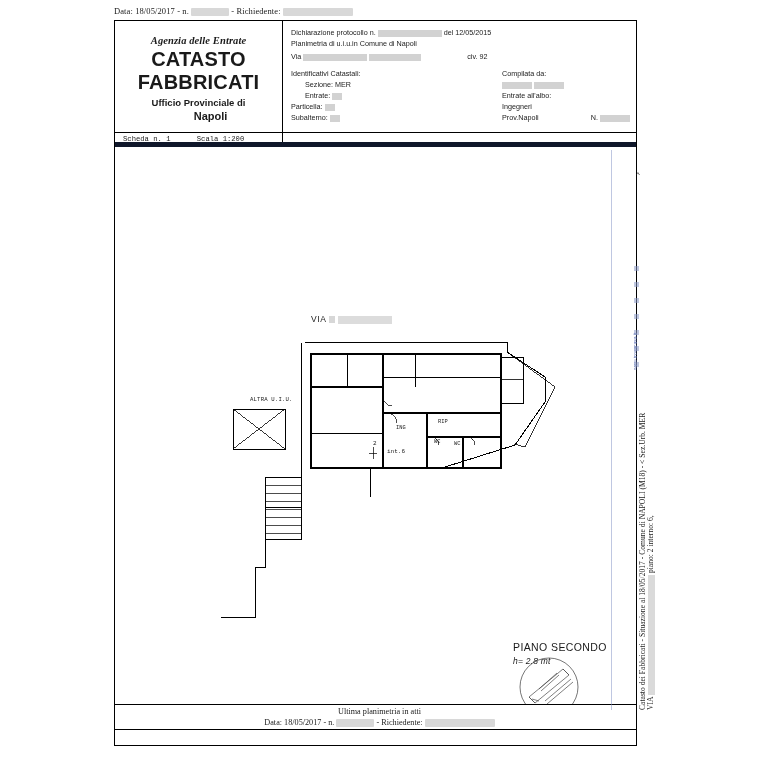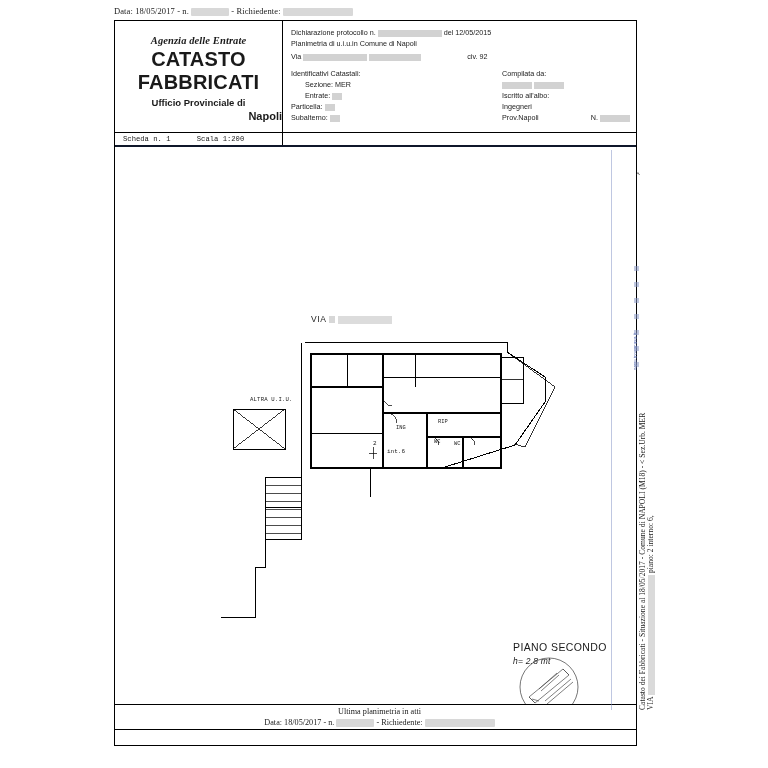--- a/index.html
+++ b/index.html
@@ -92,21 +92,21 @@
     font-weight: bold;
     font-size: 9.5px;
     margin-top: 3px;
     line-height: 12px;
   }
   .napoli {
     font-family: "Liberation Sans", sans-serif;
     font-weight: bold;
     font-size: 11px;
     margin-top: 1px;
-    text-align: right;
+    text-align: center;
     padding-left: 24px;
   }
 
   .hdr-right {
     position: absolute;
     left: 168px; top: 0;
     right: 0; height: 100%;
     font-family: Liberation Sans, sans-serif;
     font-size: 7.2px;
     line-height: 11px;
@@ -138,21 +138,21 @@
   .right-n { float: right; }
 
   
   .scheda-bar {
     position: absolute;
     left: 0;
     top: 112px;
     width: 100%;
     height: 14px;
     box-sizing: border-box;
-    border-bottom: 2px solid #0f172a;
+    border-bottom: 5px solid #0f172a;
     font-family: "Liberation Mono", monospace;
     font-size: 7.2px;
   }
   .scheda-cell {
     position: absolute;
     left: 0; top: 0;
     width: 168px; height: 100%;
     box-sizing: border-box;
     border-right: 1px solid #000;
     padding: 2px 0 0 8px;
@@ -410,21 +410,21 @@
               <span>Subalterno:</span>
               <span class="smallbox sb-a">x</span>
             </div>
           </div>
           <div class="hdr-col-b">
             <div>Compilata da:</div>
             <div>
               <span class="smallbox sb-d">x</span>
               <span class="smallbox sb-d">x</span>
             </div>
-            <div>Iscritto all'albo:</div>
+            <div>Entrate all'albo:</div>
             <div>Ingegneri</div>
             <div style="">
               <span>Prov.Napoli</span>
               <span class="right-n">
                 <span>N.</span>
                 <span class="smallbox sb-d">x</span>
               </span>
             </div>
           </div>
         </div>

